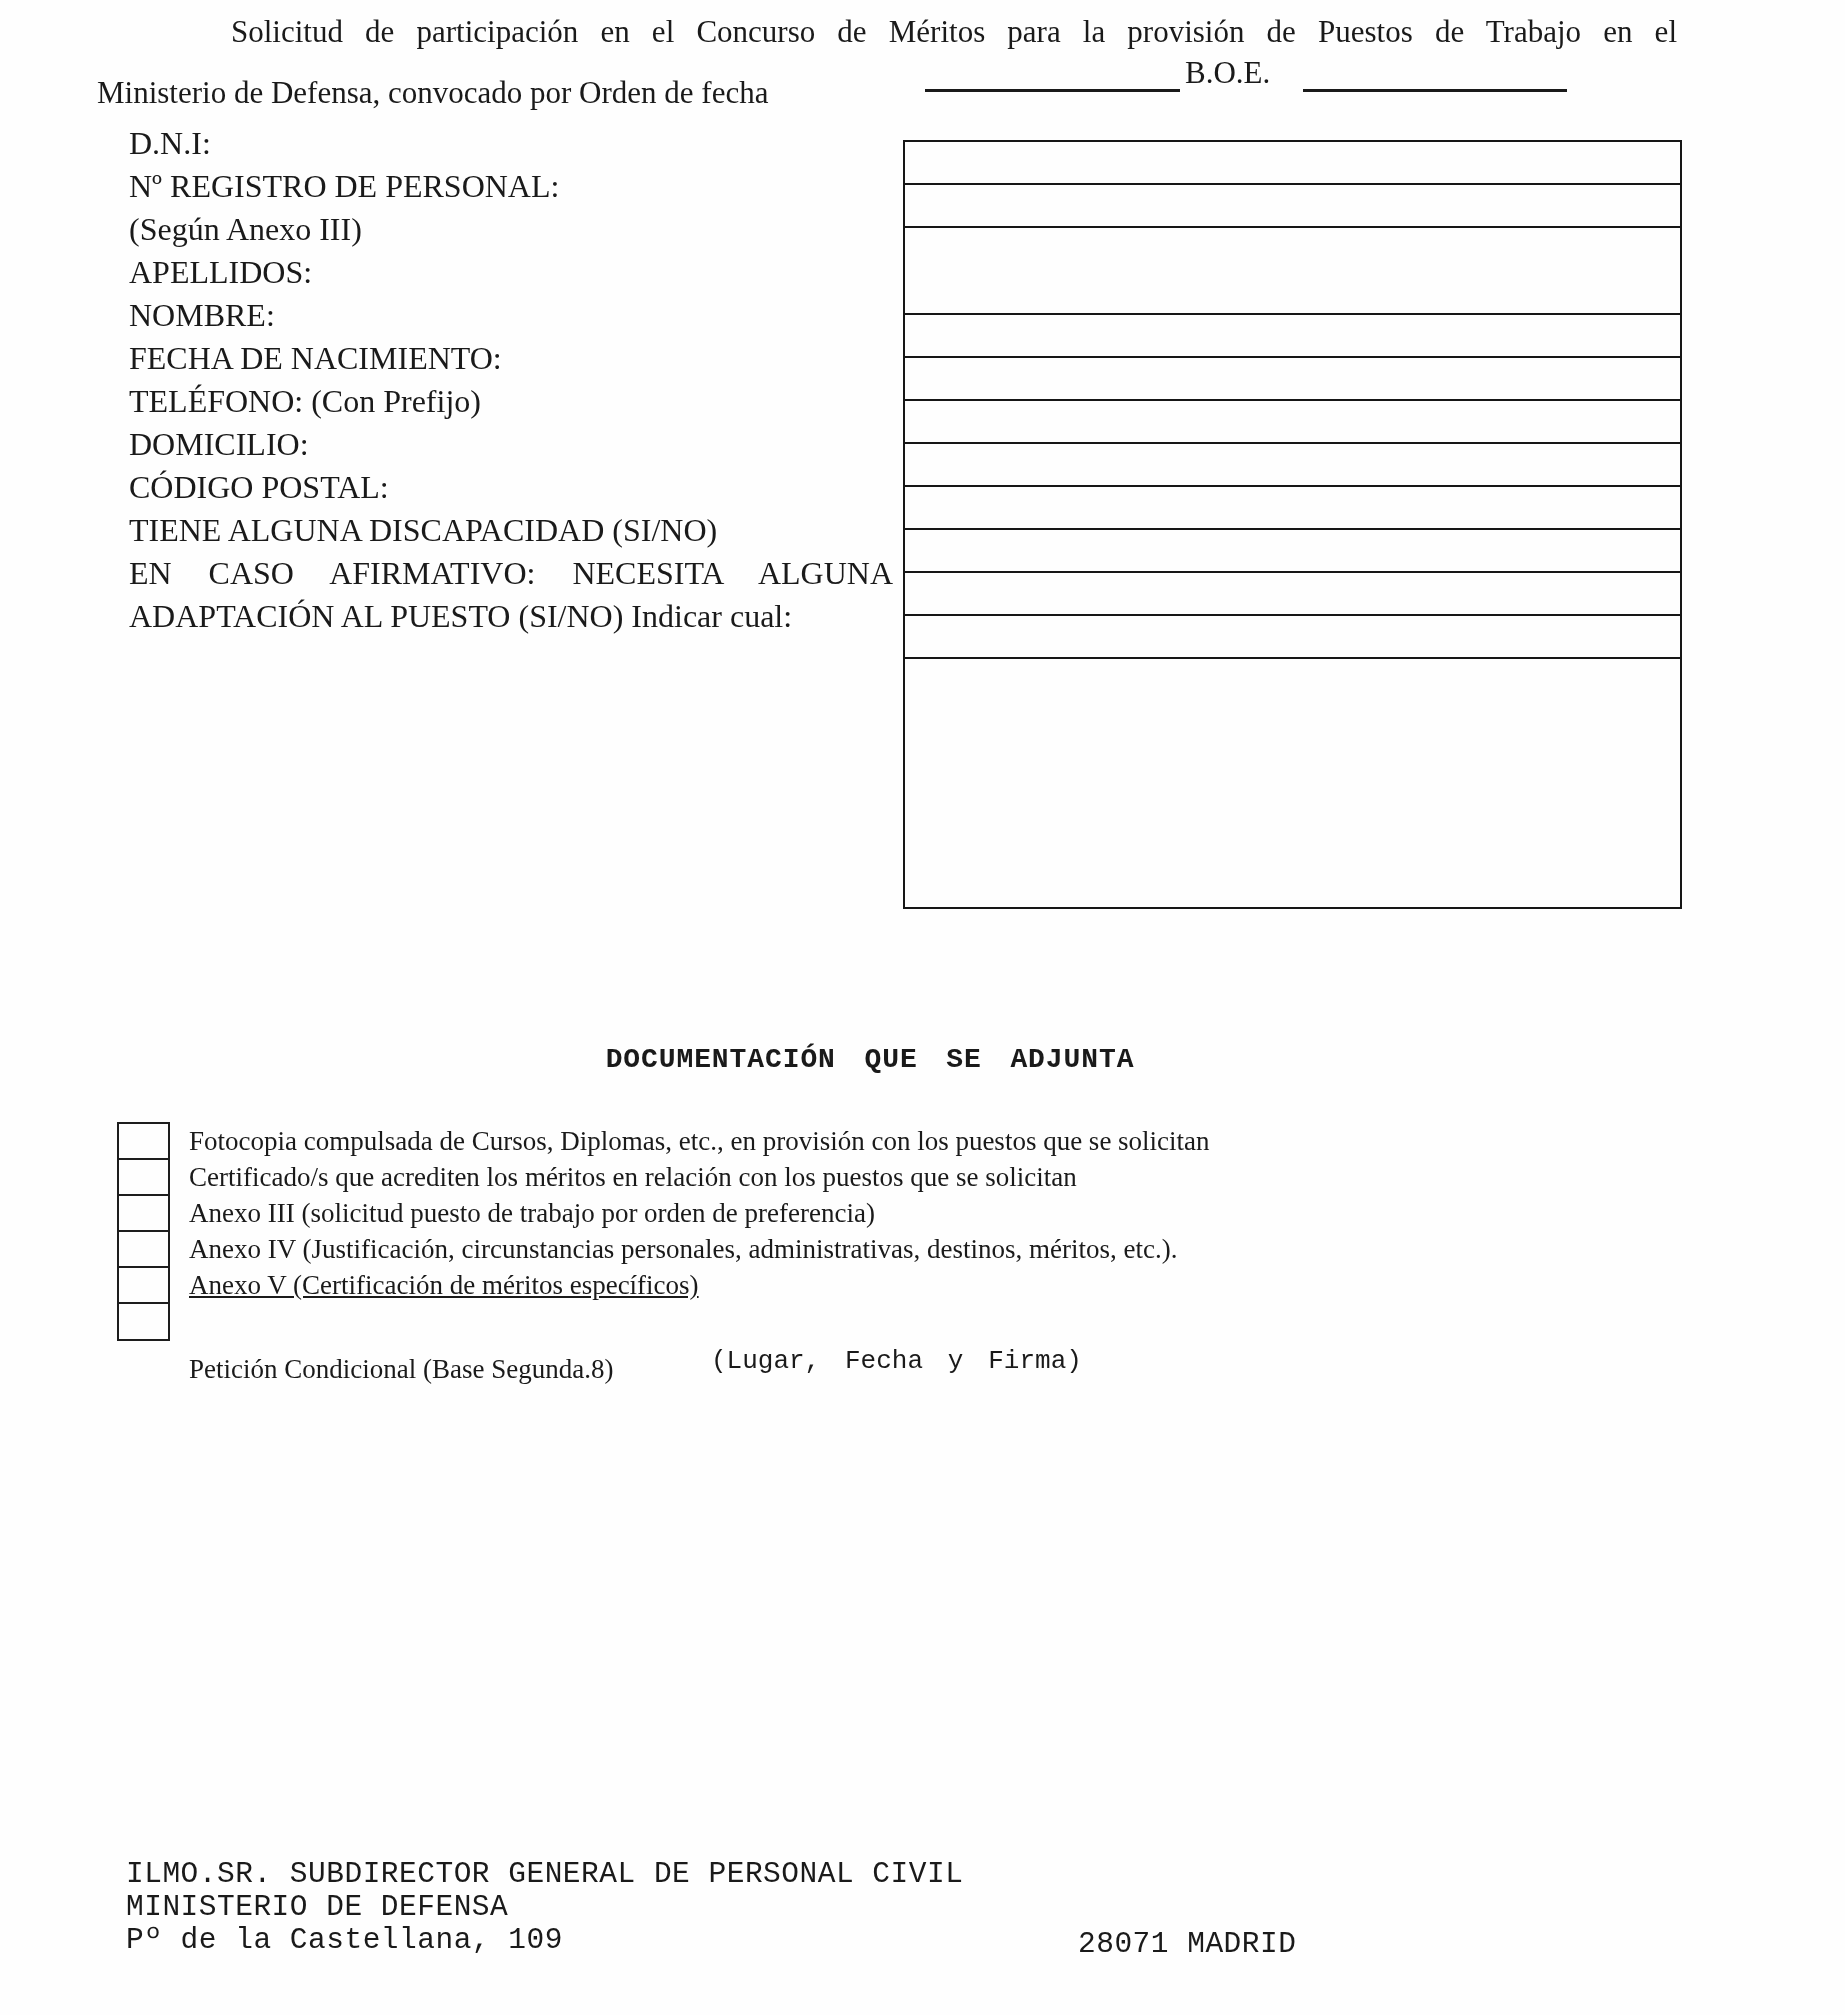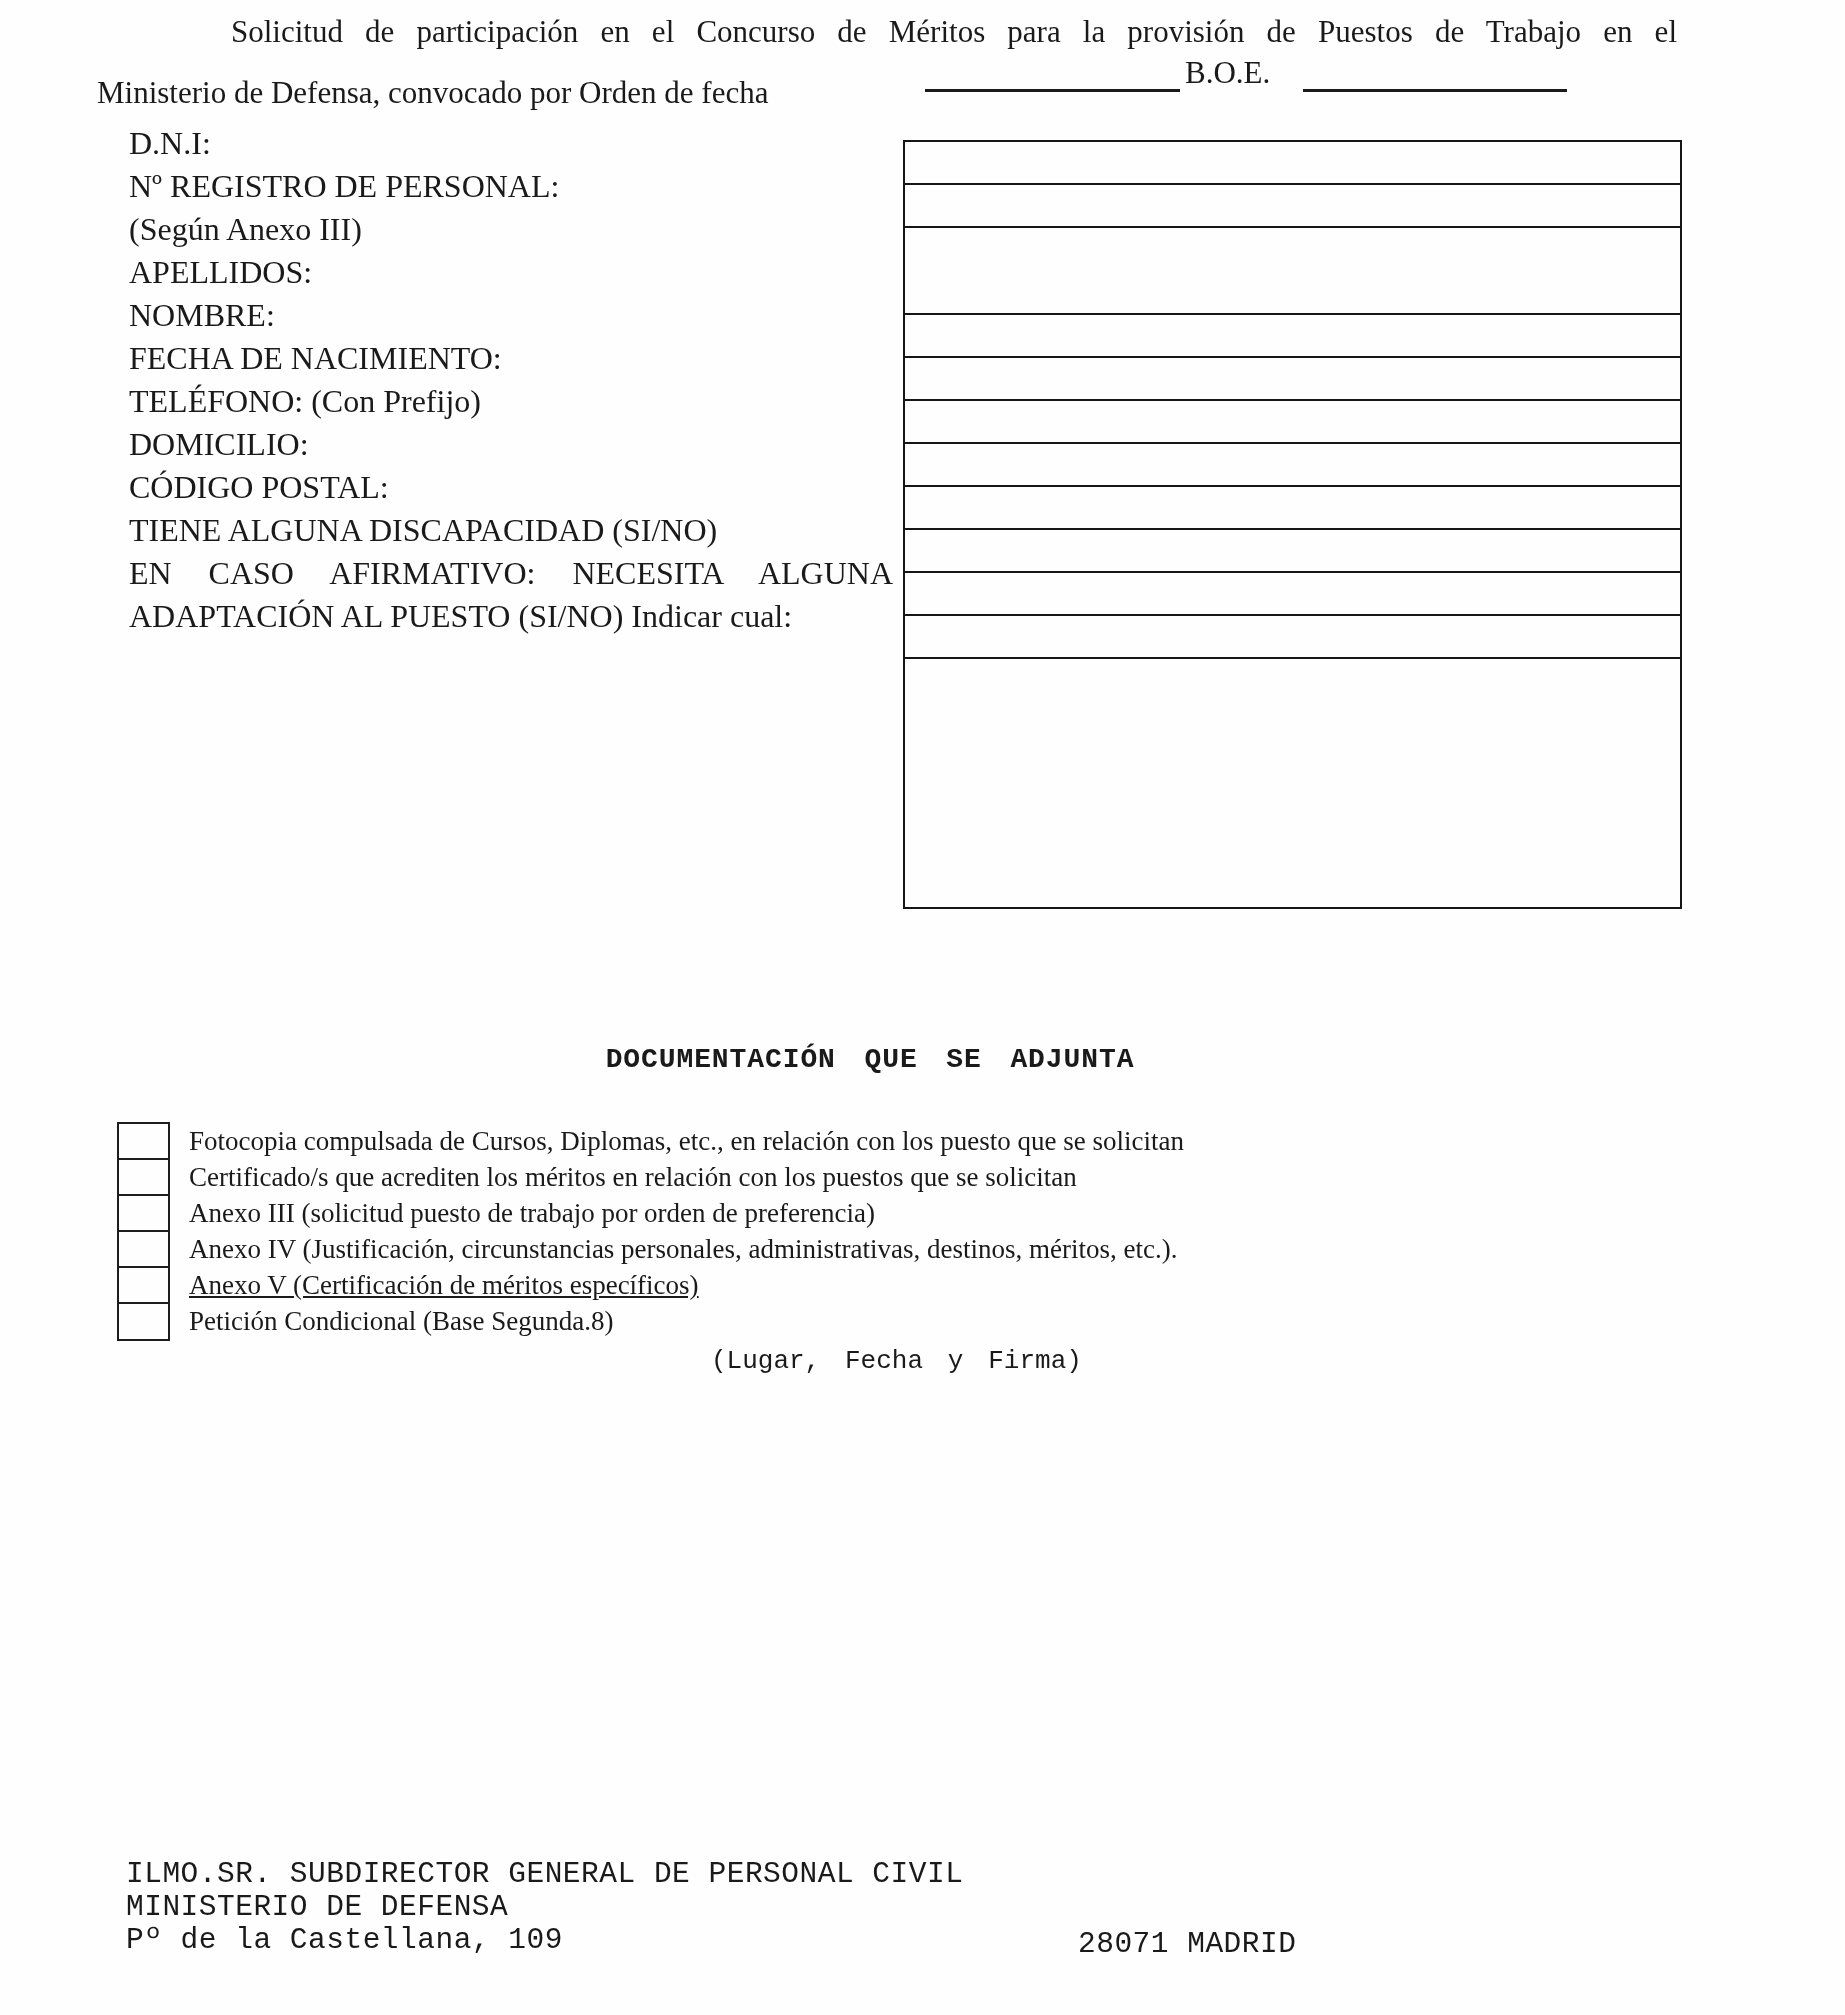--- a/index.html
+++ b/index.html
@@ -112,26 +112,26 @@
 
 <div class="abs doc-header">DOCUMENTACIÓN QUE SE ADJUNTA</div>
 
 <div class="abs checkbox" style="left:117px;top:1122px;"></div>
 <div class="abs checkbox" style="left:117px;top:1158px;"></div>
 <div class="abs checkbox" style="left:117px;top:1194px;"></div>
 <div class="abs checkbox" style="left:117px;top:1230px;"></div>
 <div class="abs checkbox" style="left:117px;top:1266px;"></div>
 <div class="abs checkbox" style="left:117px;top:1302px;"></div>
 
-<div class="abs chk-label" style="top:1122px;">Fotocopia compulsada de Cursos, Diplomas, etc., en relación con los puesto que se solicitan</div>
+<div class="abs chk-label" style="top:1122px;">Fotocopia compulsada de Cursos, Diplomas, etc., en provisión con los puestos que se solicitan</div>
 <div class="abs chk-label" style="top:1158px;">Certificado/s que acrediten los méritos en relación con los puestos que se solicitan</div>
 <div class="abs chk-label" style="top:1194px;">Anexo III (solicitud puesto de trabajo por orden de preferencia)</div>
 <div class="abs chk-label" style="top:1230px;">Anexo IV (Justificación, circunstancias personales, administrativas, destinos, méritos, etc.).</div>
 <div class="abs chk-label" style="top:1266px;text-decoration:underline;">Anexo V (Certificación de méritos específicos)</div>
-<div class="abs chk-label" style="top:1302px;">Petición Condicional (Base Segunda.8)</div>
+<div class="abs chk-label" style="top:1350px;">Petición Condicional (Base Segunda.8)</div>
 
 <div class="abs sig-note">(Lugar, Fecha y Firma)</div>
 
 <div class="abs footer-line" style="top:1857px;">ILMO.SR. SUBDIRECTOR GENERAL DE PERSONAL CIVIL</div>
 <div class="abs footer-line" style="top:1890px;">MINISTERIO DE DEFENSA</div>
 <div class="abs footer-line" style="top:1923px;">Pº de la Castellana, 109</div>
 <div class="abs postal">28071 MADRID</div>
 
 
 </body></html>

